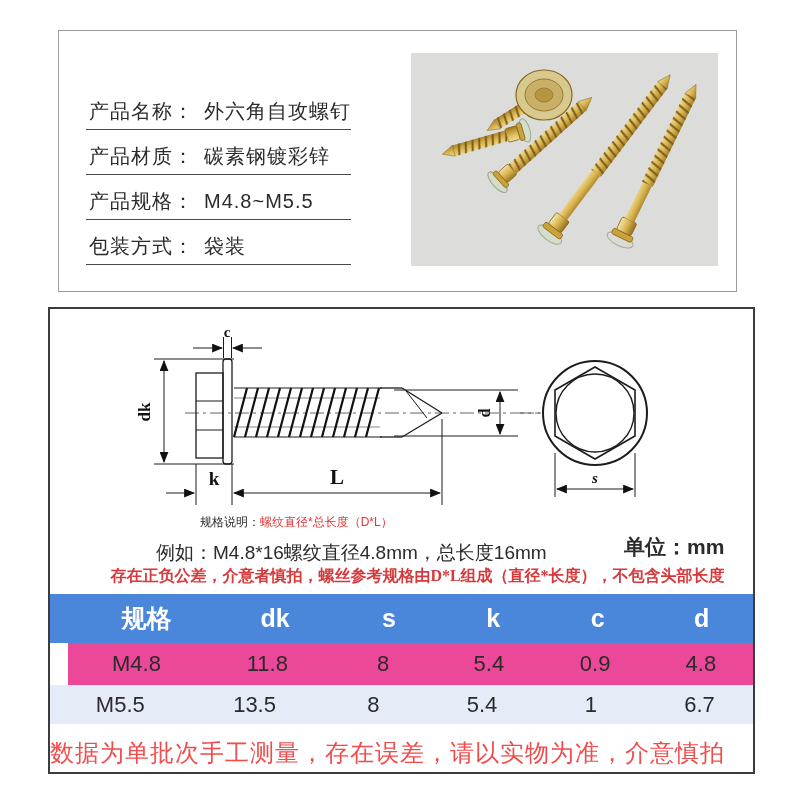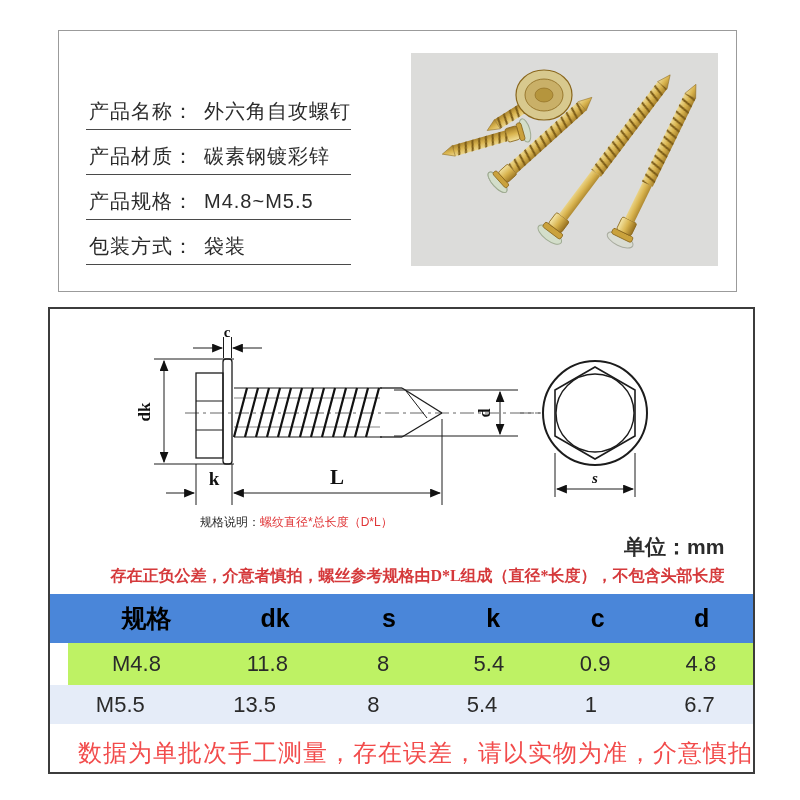--- a/index.html
+++ b/index.html
@@ -40,25 +40,25 @@
   .warning{
     position:absolute;left:0;top:257px;width:100%;text-align:center;
     font-family:"Liberation Serif","DejaVu Serif",serif;font-weight:600;
     font-size:16px;color:#d5393b;white-space:nowrap;padding-left:16px;
   }
   .spec-table{position:absolute;left:0;top:285px;width:100%;}
   .t-row{
     display:grid;grid-template-columns:20% 18.2% 15.6% 15.3% 15.7% 15.2%;
     align-items:center;justify-items:center;
   }
-  .t-head{height:49px;background:#4a86d9;font-size:25px;font-weight:bold;color:#000000;padding-left:29px;}
-  .t-r1{height:42px;background:#bef264;font-size:22px;color:#2a2a2a;margin-left:18px;}
+  .t-head{height:49px;background:#4a86d9;font-size:25px;font-weight:bold;color:#ffffff;padding-left:29px;}
+  .t-r1{height:42px;background:#ec4899;font-size:22px;color:#2a2a2a;margin-left:18px;}
   .t-r2{height:39px;background:#e5ecf8;font-size:22px;color:#2a2a2a;}
   .footer-note{
-    position:absolute;left:0;top:428px;width:100%;text-align:right;
+    position:absolute;left:0;top:428px;width:100%;text-align:left;
     font-size:24px;color:#f24b4b;letter-spacing:1px;white-space:nowrap;font-family:Liberation Mono, monospace;
   }
 </style>
 </head>
 <body>
 
 <div class="top-box">
   <div class="spec-list">
     <div class="spec-row">
       <span>产品名称：</span><span class="val">外六角自攻螺钉</span>
@@ -216,20 +216,21 @@
       <line class="thin" x1="505" y1="140" x2="505" y2="184"></line>
       <line class="thin" x1="585" y1="140" x2="585" y2="184"></line>
       <line class="thin" x1="507" y1="176" x2="583" y2="176" marker-start="url(#ar)" marker-end="url(#ar)"></line>
       <text class="dim-label" font-size="15" font-style="italic" text-anchor="middle" x="545" y="170">s</text>
     </g>
   </svg>
 
   <div class="note-line1">
     <span>规格说明：</span><span class="red">螺纹直径*总长度（D*L）</span>
   </div>
+  <div class="note-line2">例如：M4.8*16螺纹直径4.8mm，总长度16mm</div>
   <div class="unit">单位：mm</div>
   <div class="warning">存在正负公差，介意者慎拍，螺丝参考规格由D*L组成（直径*长度），不包含头部长度</div>
 
   <div class="spec-table">
     <div class="t-row t-head">
       <span>规格</span>
       <span>dk</span>
       <span>s</span>
       <span>k</span>
       <span>c</span>

